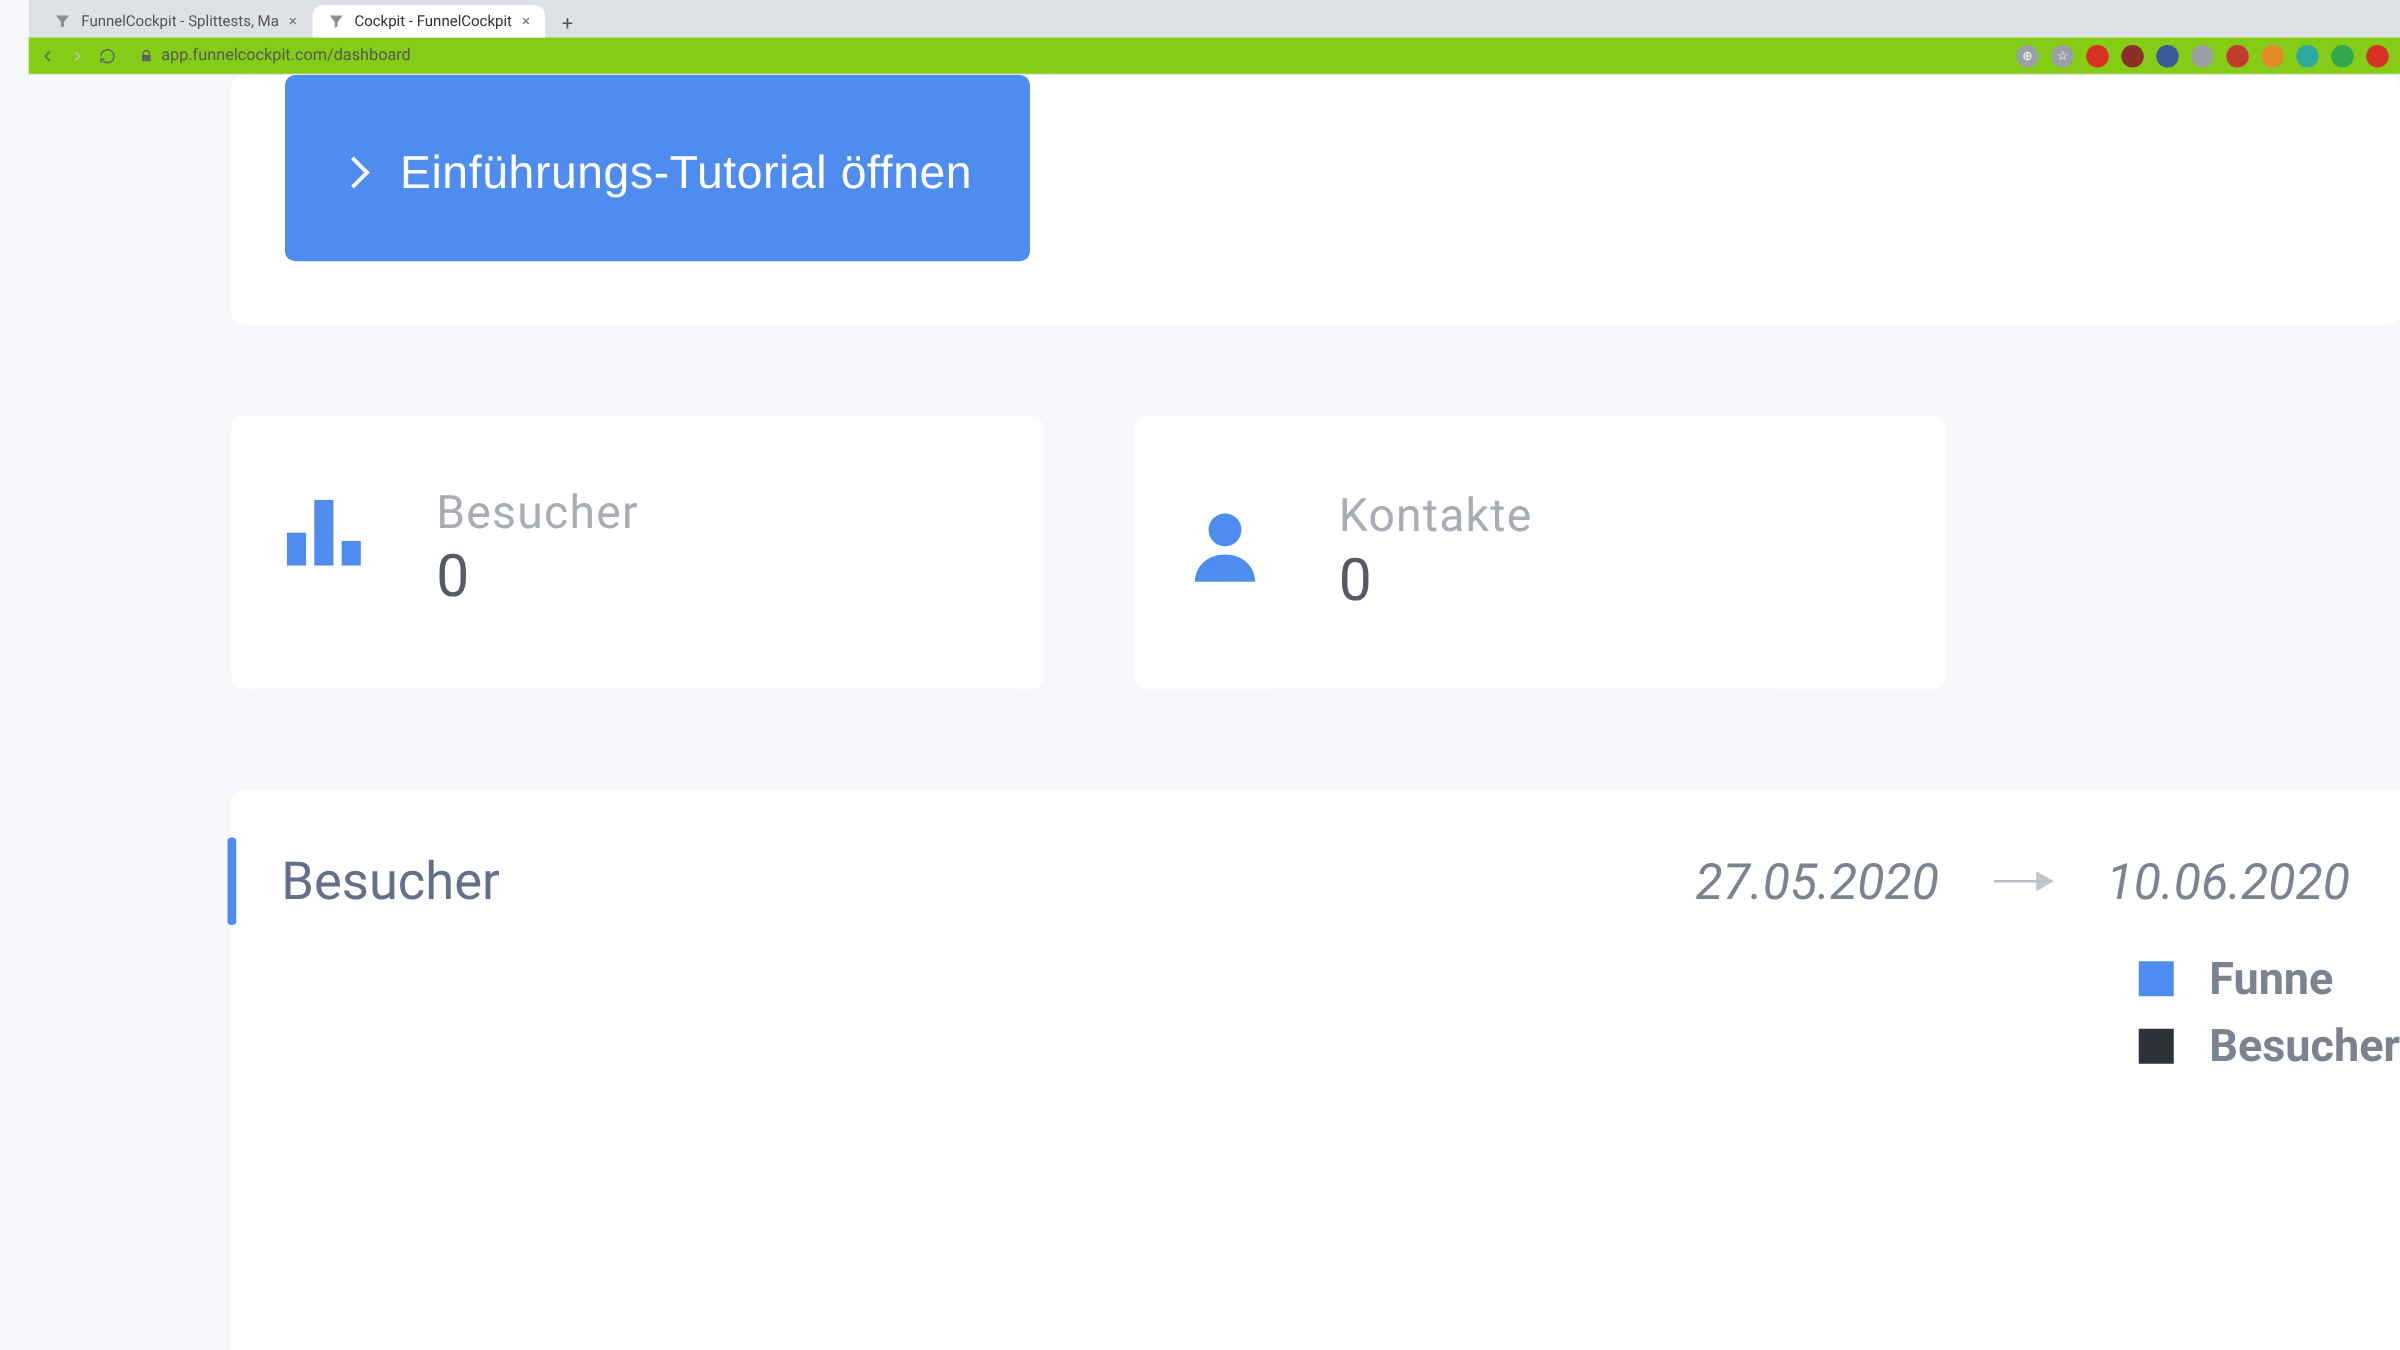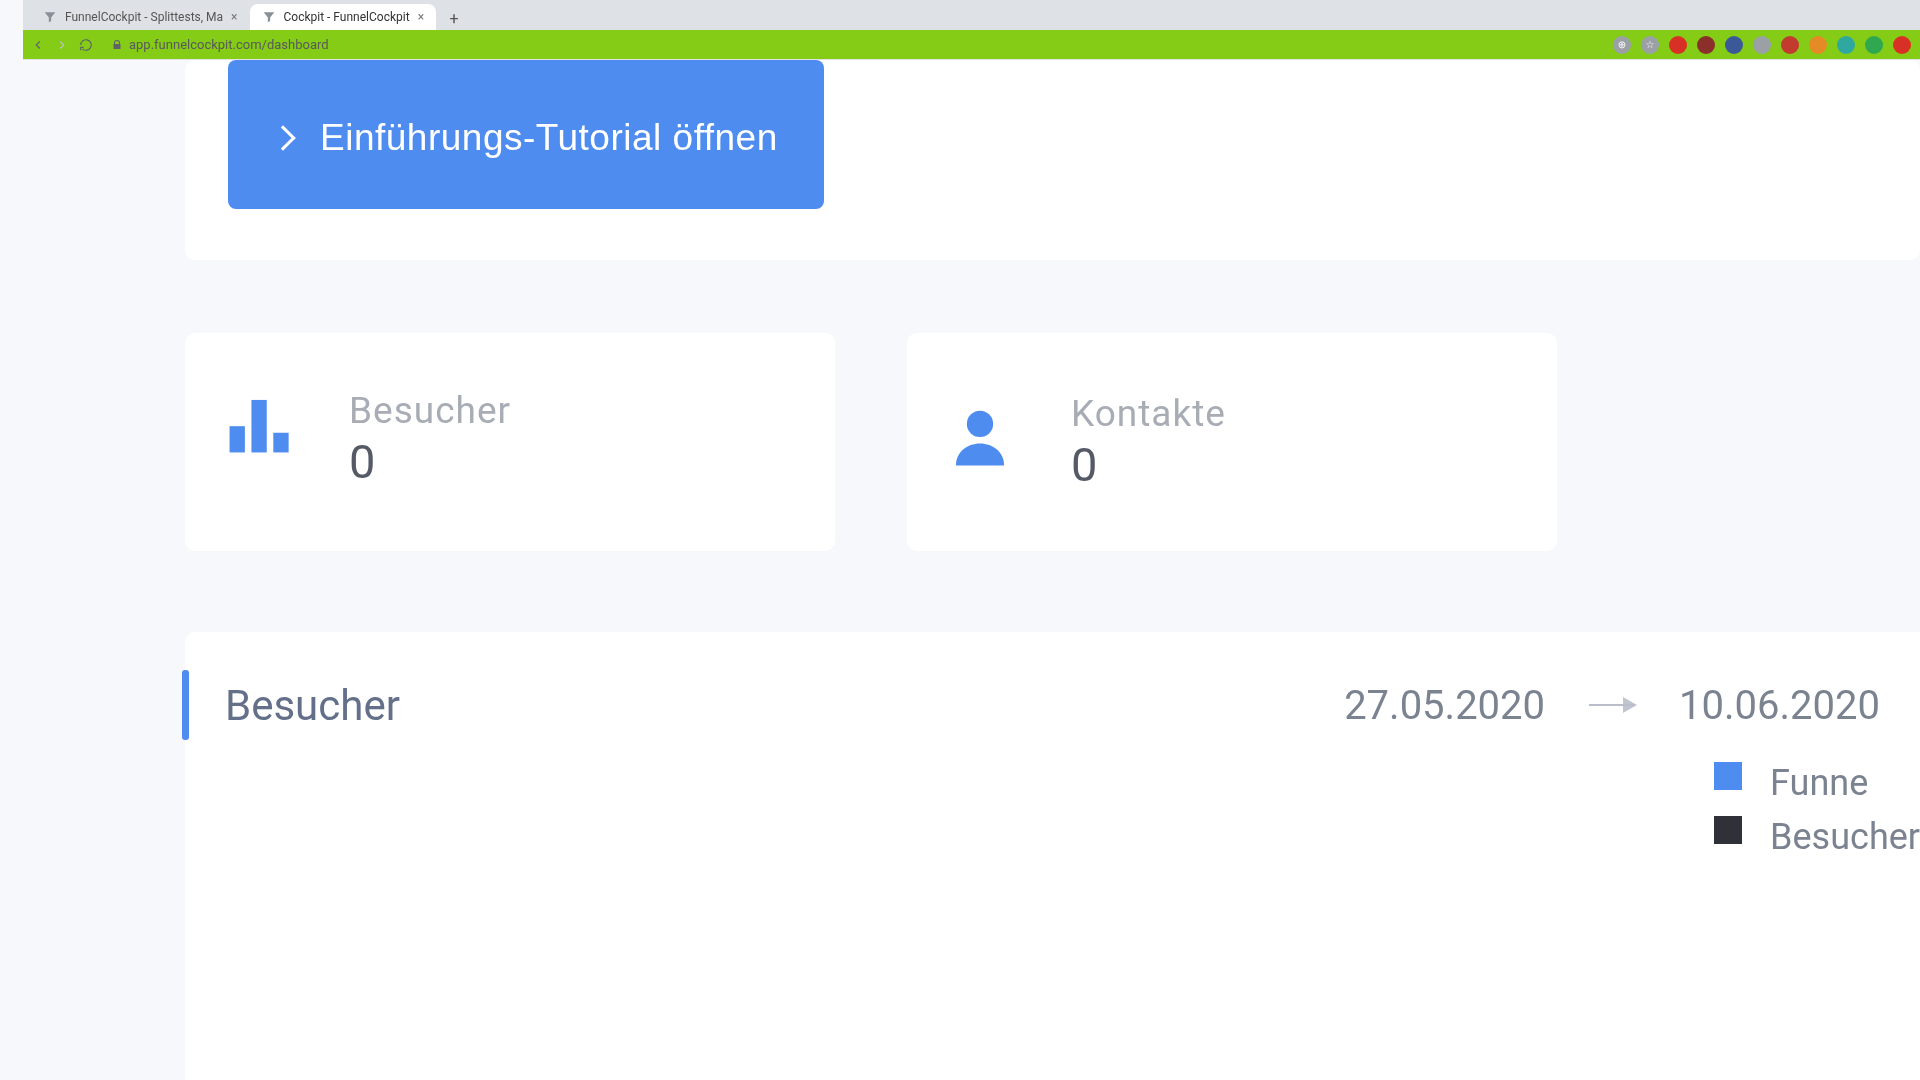--- a/index.html
+++ b/index.html
@@ -127,40 +127,40 @@
     display:flex; align-items: center;
     padding: 38px 40px 0 0;
     position: relative;
   }
   .vp-bar {
     width: 7px; height: 70px; background:#4f8cf0;
     border-radius: 3px;
     margin-left: -3px; margin-right: 36px;
   }
   .vp-title { font-size: 42px; color:#647089; font-weight: 400;}
-  .vp-dates { margin-left:auto; display:flex; align-items:center; gap:44px; font-size:40px; color:#7b8391; }
+  .vp-dates { margin-left:auto; display:flex; align-items:center; gap:44px; font-size:40px; color:#7b8391;font-style:italic; }
   .vp-arrow {
     width: 46px; height: 2px; background:#b9beca; position:relative;
   }
   .vp-arrow::after{
     content:""; position:absolute; right:-2px; top:-7px;
     border-left: 14px solid #b9beca;
     border-top: 8px solid transparent;
     border-bottom: 8px solid transparent;
     filter: opacity(0.9);
   }
 
   .vp-legend {
     position:absolute;
     right: 0;
     top: 130px;
     display:flex; flex-direction:column; gap:12px;
     font-size: 36px; color:#7b8391;
   }
-  .legend-row { display:flex; gap:28px; }
+  .legend-row { display:flex; align-items:center; gap:28px;font-weight:bold; }
   .swatch { width:28px; height:28px; }
   .swatch.blue { background:#4f8cf0; }
   .swatch.black { background:#2e3138; }
 </style>
 </head>
 <body>
 
 <div class="chrome">
   <div class="tabstrip">
     <div class="tab">

